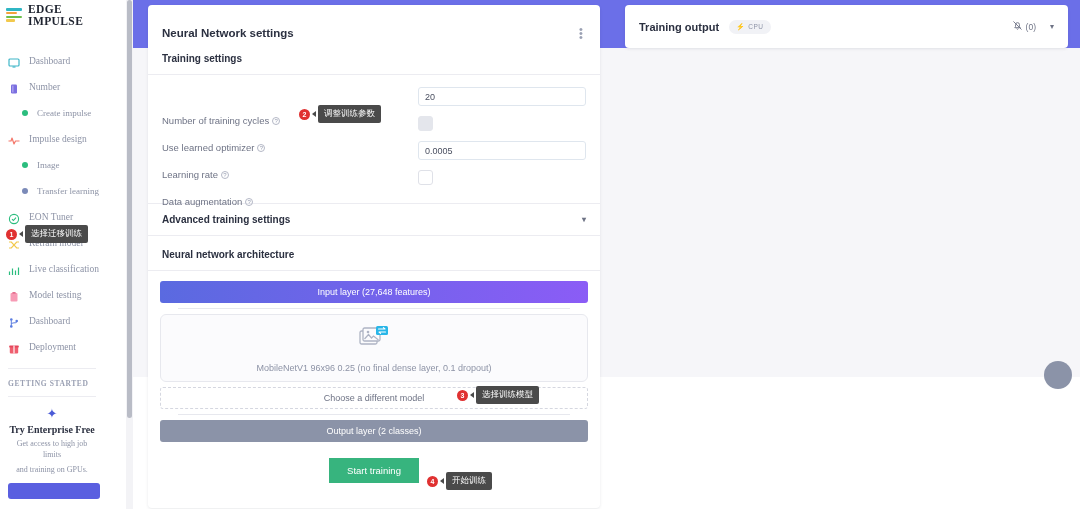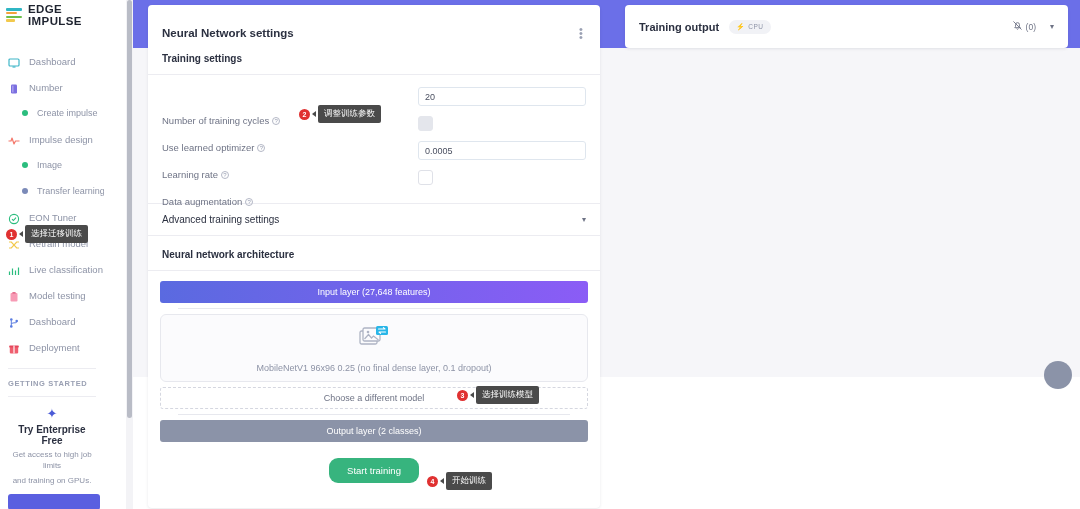--- a/index.html
+++ b/index.html
@@ -7,21 +7,21 @@
     width: 1080px; height: 509px;
     font-family: "Liberation Sans", sans-serif;
     background: #ffffff;
     overflow: hidden;
   }
   #root { position: relative; width: 1080px; height: 509px; }
 
   
   .sidebar {
     position: absolute; left: 0; top: 0; width: 104px; height: 509px;
-    background: #ffffff; overflow: hidden;
+    background: #ffffff; overflow: hidden; font-family: Liberation Serif, serif;
   }
   .logo-row {
     display: flex; align-items: center; gap: 6px;
     padding: 6px 0 0 6px; height: 24px;
   }
   .logo-mark { width: 16px; height: 14px; display: flex; flex-direction: column; justify-content: space-between; }
   .logo-mark i { display: block; height: 2.6px; border-radius: 1px; }
   .logo-mark i:nth-child(1) { width: 16px; background: #2fb6c4; }
   .logo-mark i:nth-child(2) { width: 11px; background: #f2a33c; }
   .logo-mark i:nth-child(3) { width: 16px; background: #6dbf4b; }
@@ -88,21 +88,21 @@
            font-size: 6px; line-height: 7px; text-align: center; color: #9aa0b3; display: inline-block; }
   .txtbox {
     width: 168px; height: 19px; border: 1px solid #dfe6ee; border-radius: 3px;
     background: #fff; font-size: 9px; color: #4a4f60; padding: 0 6px; line-height: 19px;
   }
   .cbx { width: 15px; height: 15px; border-radius: 3px; border: 1px solid #dfe1e8; background: #fff; }
   .cbx.off { background: #e4e6ec; border-color: #e4e6ec; }
 
   .adv-row {
     display: flex; align-items: center; justify-content: space-between;
-    padding: 10px 14px; font-size: 10px; font-weight: normal; color: #2b3040;
+    padding: 10px 14px; font-size: 10px; font-weight: bold; color: #2b3040;
   }
   .caret { color: #6e7385; font-size: 8px; }
 
   .arch { padding: 10px 12px 0 12px; }
   .layer-bar {
     height: 22px; border-radius: 3px; display: flex; align-items: center; justify-content: center;
     font-size: 9px; color: #fff;
   }
   .layer-input { background: linear-gradient(90deg,#5a6ae0 0%, #8b5cf6 100%); }
   .layer-output { background: #8b93a8; }
@@ -113,21 +113,21 @@
   }
   .model-cap { font-size: 9px; color: #8d93a6; margin-top: 8px; }
   .choose-box {
     border: 1px dashed #d5d7e0; border-radius: 3px; height: 22px;
     display: flex; align-items: center; justify-content: center;
     font-size: 9px; color: #6e7385; margin-top: 5px;
   }
   .btn-wrap { text-align: center; padding: 16px 0 0; }
   .btn-start {
     display: inline-block; background: #37b47e; color: #fff; font-size: 9.5px;
-    padding: 7px 18px; border-radius: 9px; font-weight: normal;
+    padding: 7px 18px; border-radius: 0; font-weight: normal;
   }
 
   
   .card-out { left: 492px; top: 5px; width: 443px; height: 43px; }
   .out-head { display: flex; align-items: center; height: 43px; padding: 0 14px; }
   .out-title { font-size: 11px; font-weight: bold; color: #2b3040; }
   .chip {
     margin-left: 10px; background: #f1f2f6; border-radius: 9px; height: 14px;
     display: inline-flex; align-items: center; gap: 3px; padding: 0 7px;
     font-size: 6.5px; color: #8d93a6; letter-spacing: .5px;

